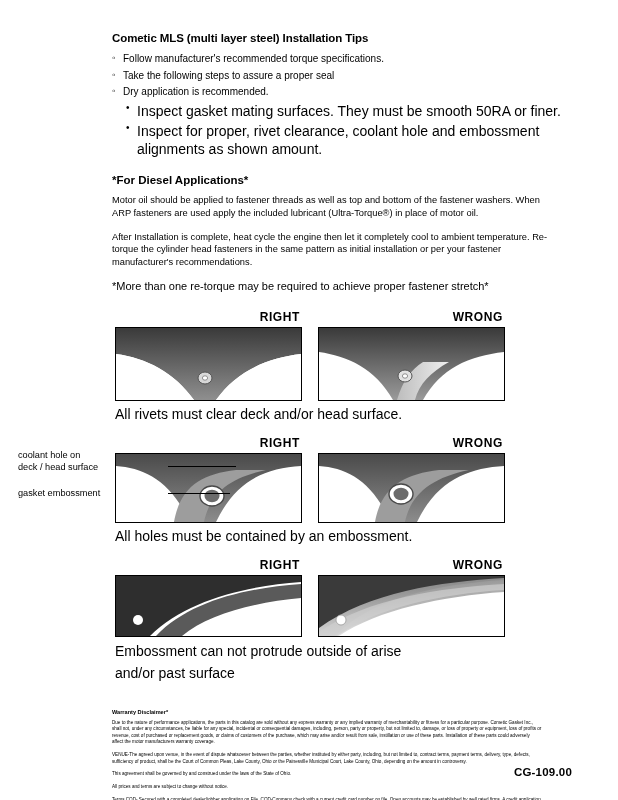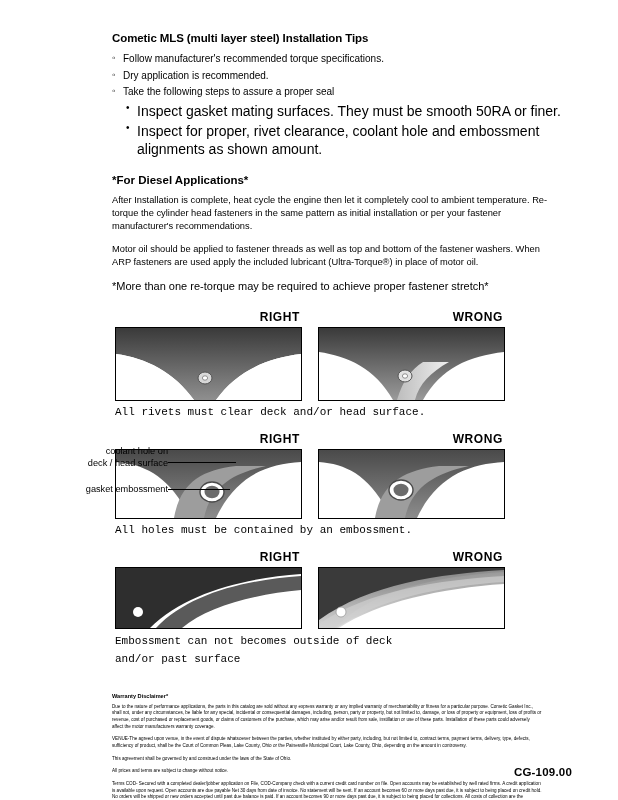--- a/index.html
+++ b/index.html
@@ -103,42 +103,41 @@
     overflow: hidden;
     background: #ffffff;
   }
   .figbox.tall {
     height: 72px;
   }
   .figbox.short {
     height: 60px;
   }
   .caption {
-    font-size: 11px;
+    font-size: 14px;
     margin: 4px 0 0 0;
     text-align: left;
     padding-left: 0;
-    font-family: Liberation Mono, monospace;
   }
   .caprow {
     width: 388px;
     margin: 5px auto 0 auto;
   }
   .caprow.two-line {
     line-height: 1.3;
   }
   .grpblock {
     margin-bottom: 14px;
   }
 
   
   .callout {
     position: absolute;
     font-size: 9.2px;
-    text-align: right;
+    text-align: left;
     line-height: 1.3;
   }
   .leader {
     position: absolute;
     height: 1px;
     background: #000;
   }
 
   
   .warranty {
@@ -167,29 +166,29 @@
 </style>
 </head>
 <body>
 
 <div class="page">
 
   <h1 class="title">Cometic MLS (multi layer steel) Installation Tips</h1>
 
   <div class="bullets">
     <div class="b1">Follow manufacturer's recommended torque specifications.</div>
+    <div class="b1">Take the following steps to assure a proper seal</div>
     <div class="b1">Dry application is recommended.</div>
-    <div class="b1">Take the following steps to assure a proper seal</div>
     <div class="b2">Inspect gasket mating surfaces.  They must be smooth 50RA or finer.</div>
     <div class="b2">Inspect for proper, rivet clearance, coolant hole and embossment alignments as shown amount.</div>
   </div>
 
   <h2 class="subtitle">*For Diesel Applications*</h2>
+  <p class="para">Motor oil should be applied to fastener threads as well as top and bottom of the fastener washers. When ARP fasteners are used apply the included lubricant (Ultra-Torque®) in place of motor oil.</p>
   <p class="para">After Installation is complete, heat cycle the engine then let it completely cool to ambient temperature. Re-torque the cylinder head fasteners in the same pattern as initial installation or per your fastener manufacturer's recommendations.</p>
-  <p class="para">Motor oil should be applied to fastener threads as well as top and bottom of the fastener washers. When ARP fasteners are used apply the included lubricant (Ultra-Torque®) in place of motor oil.</p>
   <p class="note">*More than one re-torque may be required to achieve proper fastener stretch*</p>
 
   <div class="figures">
 
     <div class="grpblock">
       <div class="figrow">
         <div class="figcol">
           <div class="figlabel">RIGHT</div>
           <div class="figbox tall">
             <svg viewBox="0 0 185 72" width="185" height="72">
@@ -316,21 +315,21 @@
               <rect x="0" y="0" width="185" height="60" fill="#ffffff"></rect>
               <path d="M0,0 L185,0 L185,4 C120,8 52,22 16,60 L0,60 Z" fill="#3a3a3a"></path>
               <path d="M0,52 C50,16 120,6 185,2 L185,16 C124,20 58,34 20,60 L0,60 Z" fill="url(#g5)" opacity="0.95"></path>
               <path d="M0,56 C50,22 120,12 185,8 L185,14 C122,18 56,32 18,60 L0,60 Z" fill="#cfcfcf" opacity="0.7"></path>
               <circle cx="22" cy="44" r="5" fill="#ffffff" stroke="#999" stroke-width="0.8"></circle>
             </svg>
           </div>
         </div>
       </div>
       <div class="caprow two-line">
-        <div class="caption">Embossment can not becomes outside of deck</div>
+        <div class="caption">Embossment can not protrude outside of arise</div>
         <div class="caption">and/or past surface</div>
       </div>
     </div>
 
   </div>
 
   <div class="warranty">
     <h3>Warranty Disclaimer*</h3>
     <p>Due to the nature of performance applications, the parts in this catalog are sold without any express warranty or any implied warranty of merchantability or fitness for a particular purpose.  Cometic Gasket Inc., shall not, under any circumstances, be liable for any special, incidental or consequential damages, including, person, party or property, but not limited to, damage, or loss of property or equipment, loss of profits or revenue, cost of purchased or replacement goods, or claims of customers of the purchase, which may arise and/or result from sale, instillation or use of these parts.  Installation of these parts could adversely affect the motor manufacturers warranty coverage.</p>
     <p>VENUE-The agreed upon venue, in the event of dispute whatsoever between the parties, whether instituted by either party, including, but not limited to, contract terms, payment terms, delivery, type, defects, sufficiency of product, shall be the Court of Common Pleas, Lake County, Ohio or the Painesville Municipal Court, Lake County, Ohio, depending on the amount in controversy.</p>

